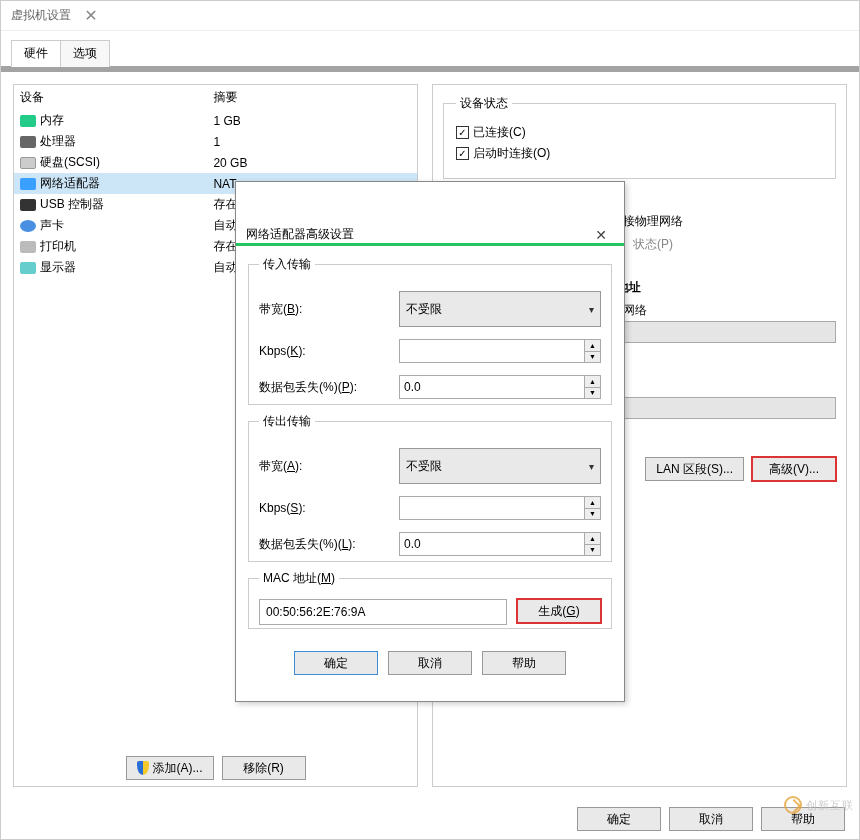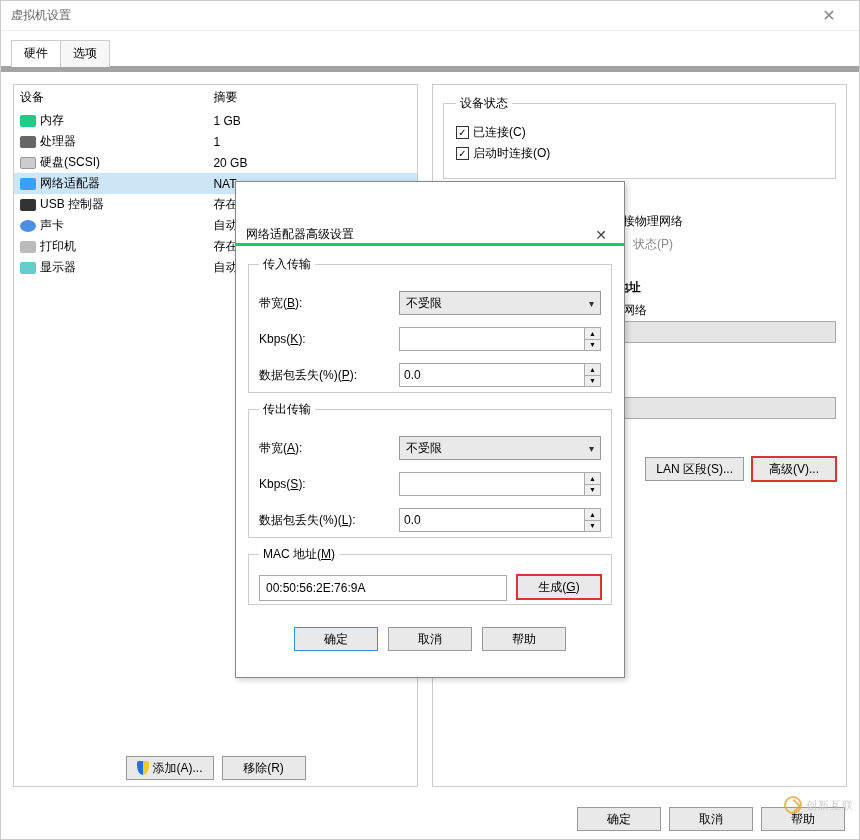--- a/index.html
+++ b/index.html
@@ -16,21 +16,20 @@
   .window {
     width: 860px; height: 840px;
     background: #fff;
     border: 1px solid #ccc;
     display: flex; flex-direction: column;
   }
   .titlebar {
     height: 30px; display: flex; align-items: center;
     padding: 0 10px; background: #fff;
     border-bottom: 1px solid #eee;
-    justify-content: space-between;
   }
   .titlebar .title { color: #666; }
   .titlebar .close-x {
     width: 40px; text-align: center;
     color: #888; font-size: 16px;
   }
   .tabs {
     display: flex; padding: 8px 10px 0 10px;
     border-bottom: 6px solid #a3a3a3;
     gap: 0;
@@ -159,21 +158,21 @@
     padding: 6px 10px 3px 10px;
     margin-bottom: 8px;
   }
   .dlg-row {
     display: flex; align-items: center;
     margin: 12px 0 2px 0;
   }
   .dlg-row .lbl { width: 140px; }
   .dlg-row .ctl { flex: 1; }
   .select {
-    width: 100%; height: 24px; border: 1px solid #999;
+    width: 100%; height: 36px; border: 1px solid #999;
     background: #e9e9e9;
     display: flex; align-items: center; justify-content: space-between;
     padding: 0 6px;
   }
   .select .arrow::after { content: "▾"; color: #333; font-size: 10px; }
   .spin {
     width: 100%; height: 24px; display: flex;
   }
   .spin input {
     flex: 1; border: 1px solid #aaa; padding: 0 4px;

